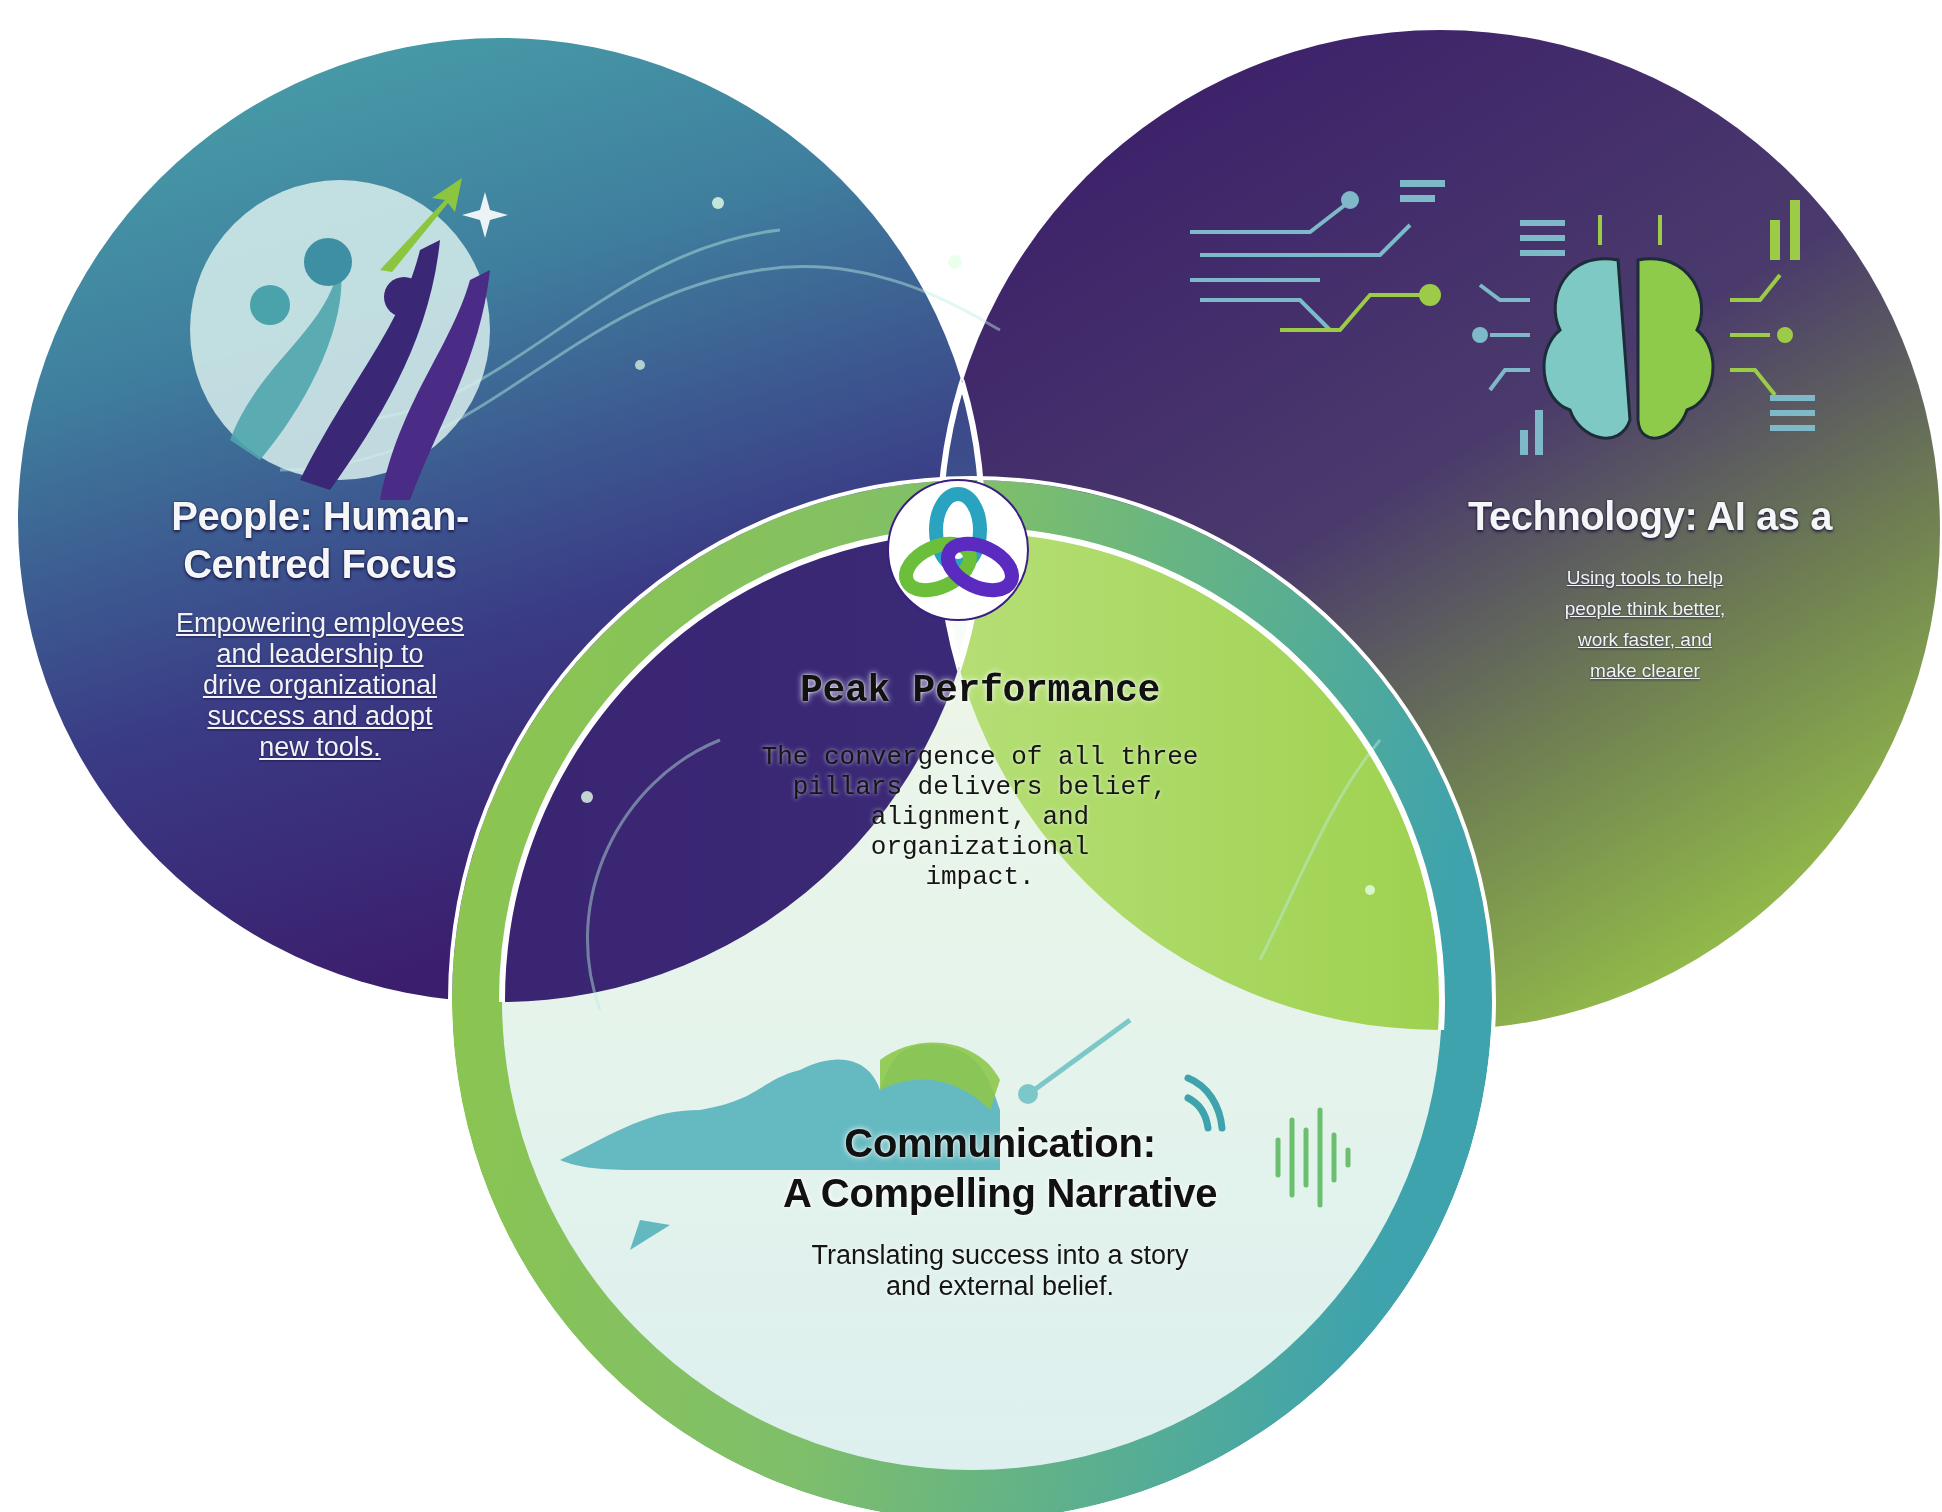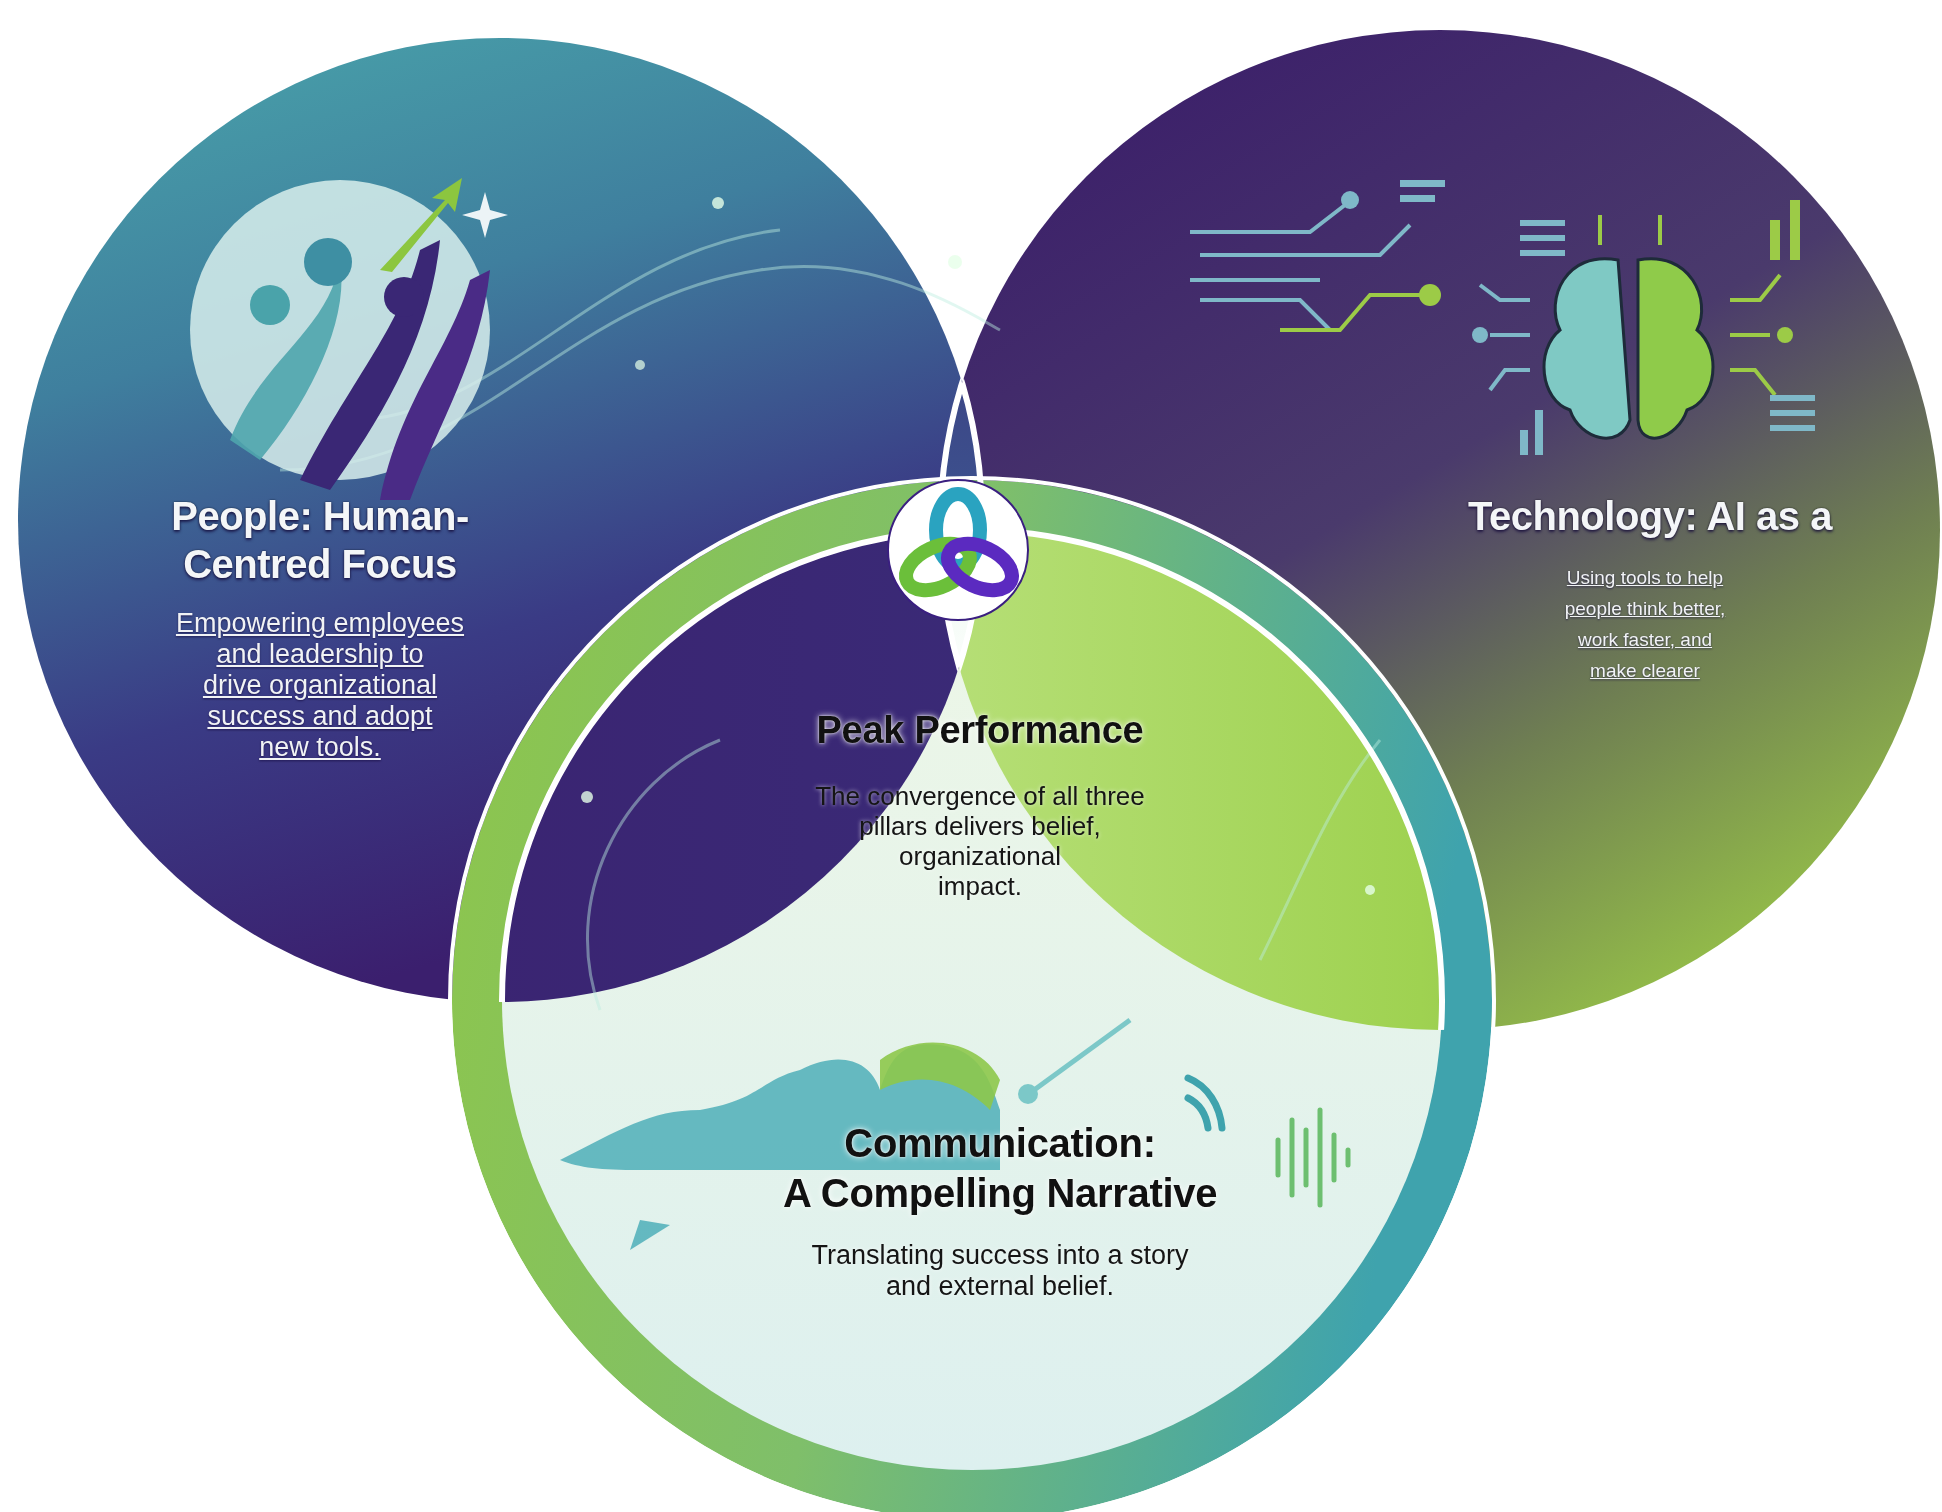--- a/index.html
+++ b/index.html
@@ -237,25 +237,26 @@
     <span class="line">Technology: AI as a</span>
   </div>
   <div class="body-light" style="font-size:19px; line-height:31px; margin-top:22px; margin-left:-10px;">
     <span class="line">Using tools to help</span>
     <span class="line">people think better,</span>
     <span class="line">work faster, and</span>
     <span class="line">make clearer</span>
   </div>
 </div>
 
-<div class="label" style="left:700px; top:707px; width:560px;">
+<div class="label" style="left:700px; top:668px; width:560px;font-family:Liberation Mono, monospace;">
   <div class="title-dark" style="font-size:38px; line-height:46px;">Peak Performance</div>
   <div class="body-dark" style="font-size:26px; line-height:30px; margin-top:28px;">
     <span class="line">The convergence of all three</span>
     <span class="line">pillars delivers belief,</span>
+    <span class="line">alignment, and</span>
     <span class="line">organizational</span>
     <span class="line">impact.</span>
   </div>
 </div>
 
 <div class="label" style="left:640px; top:1118px; width:720px;">
   <div class="title-dark" style="font-size:40px; line-height:50px;">
     <span class="line">Communication:</span>
     <span class="line">A Compelling Narrative</span>
   </div>

